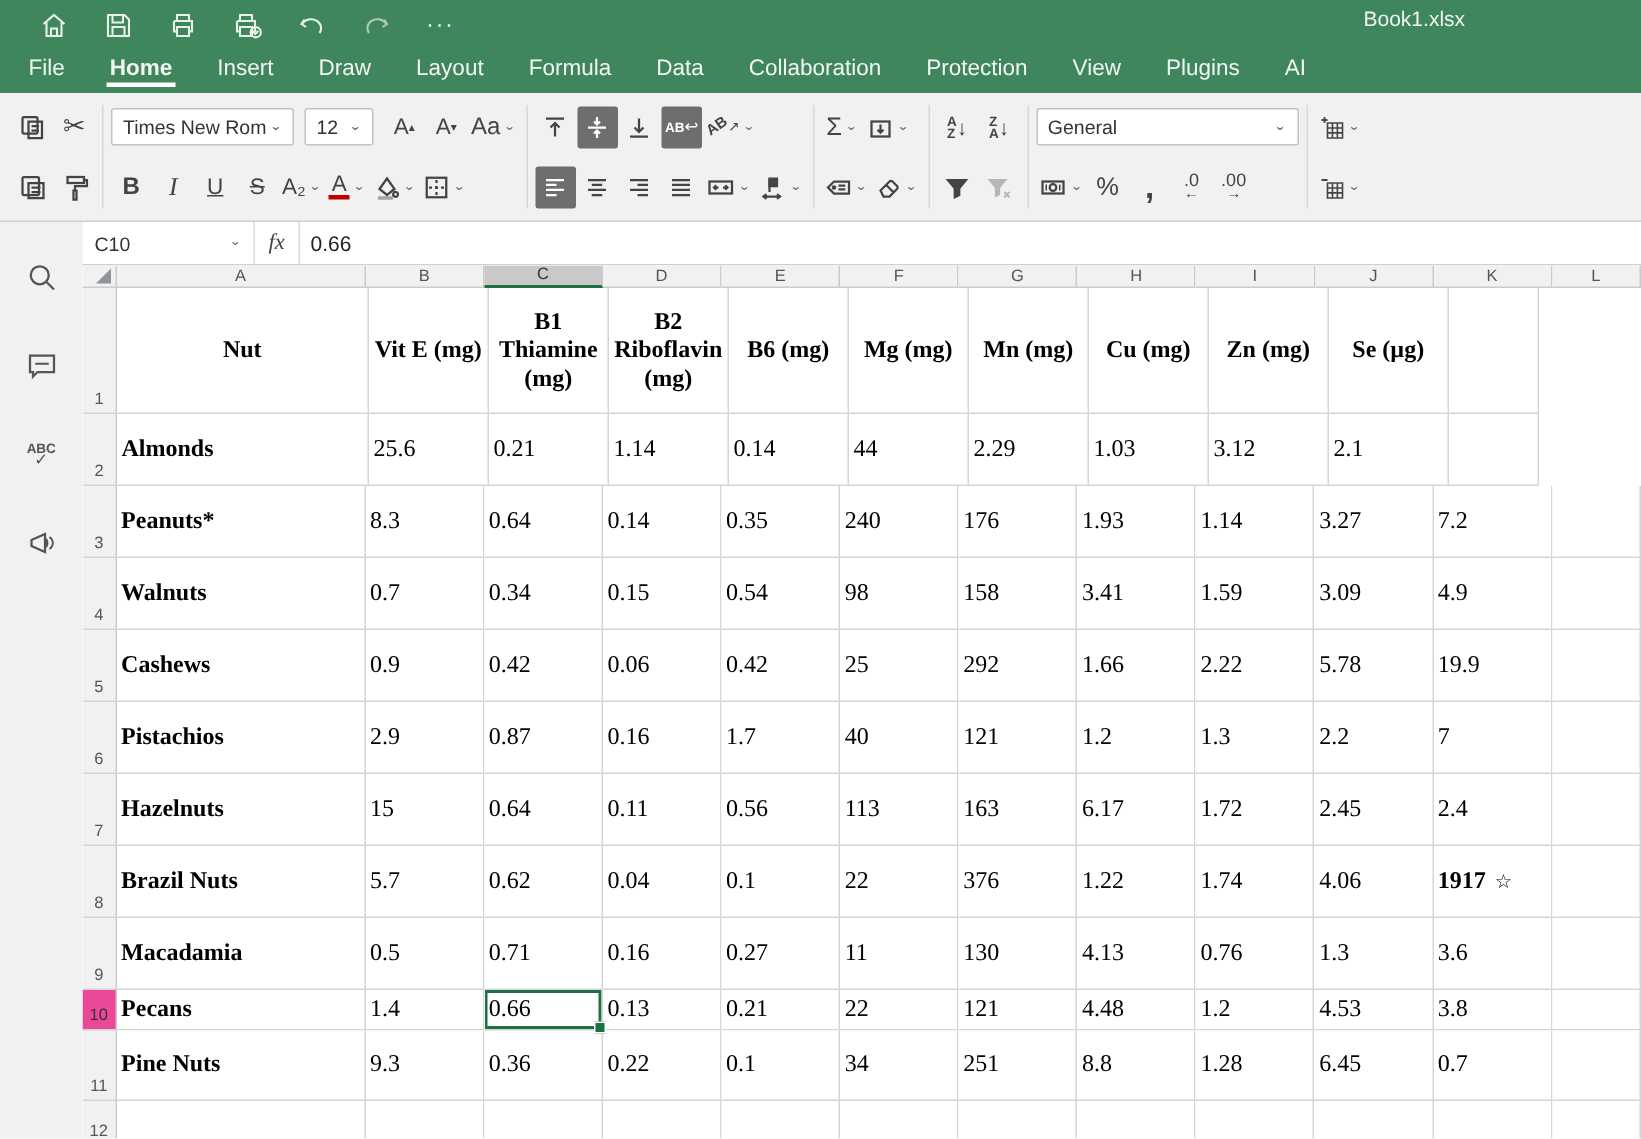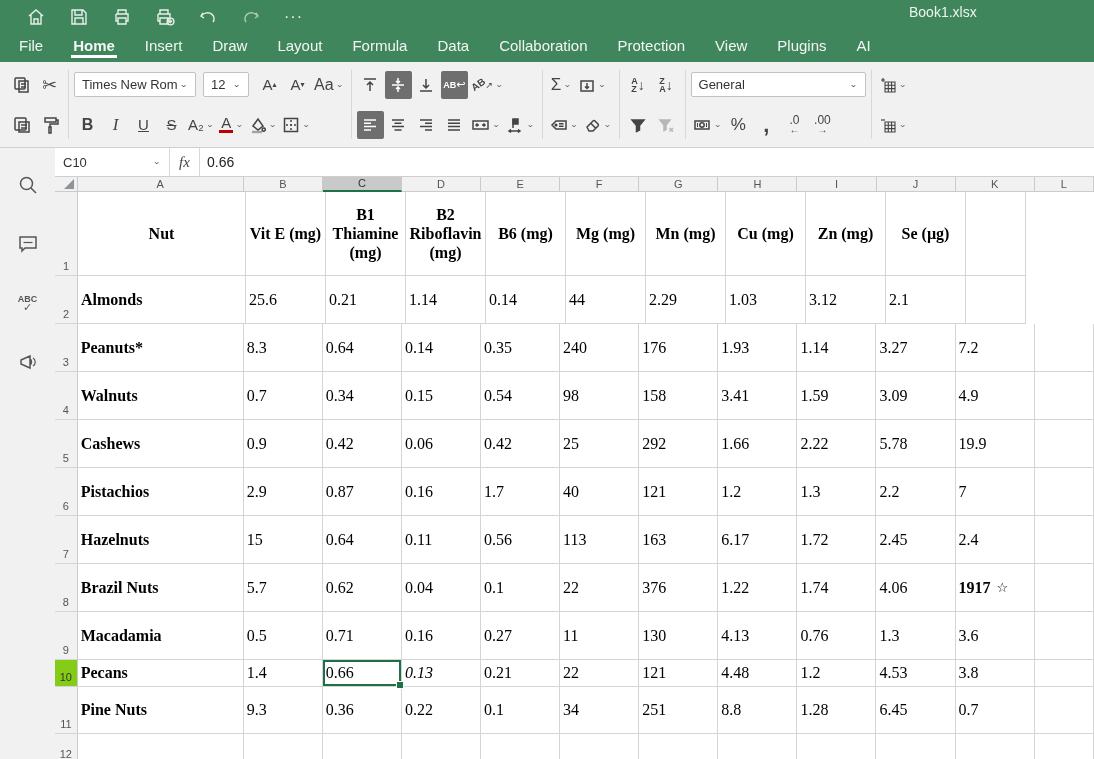--- a/index.html
+++ b/index.html
@@ -56,21 +56,21 @@
   .ls-icon svg { stroke:#555; fill:none; stroke-width:1.5; }
   .abc-mini { display:flex; flex-direction:column; align-items:center; font-size:9px; font-weight:bold; line-height:8px; color:#555; }
   
   .sheet { position:absolute; left:55px; top:177px; width:1039px; height:582px; background:#fff; overflow:hidden; }
   .srow { display:flex; }
   .corner { width:23px; height:15px; background:#f1f1f1; border-right:1px solid #cbcbcb; border-bottom:1px solid #cbcbcb; position:relative; }
   .corner::after { content:""; position:absolute; right:3px; bottom:2px; width:0; height:0; border-bottom:10px solid #8f9499; border-left:10px solid transparent; }
   .colhdr { height:15px; background:#f1f1f1; border-right:1px solid #cbcbcb; border-bottom:1px solid #cbcbcb; font-size:11px; color:#555; display:flex; align-items:center; justify-content:center; line-height:11px; }
   .colhdr.sel { background:#c9c9c9; border-bottom:2px solid #1f7044; color:#333; }
   .rowhdr { width:23px; background:#f1f1f1; border-right:1px solid #cbcbcb; border-bottom:1px solid #d5d5d5; font-size:11px; color:#555; display:flex; align-items:flex-end; justify-content:center; padding-bottom:3px; }
-  .rowhdr.sel { background:#84cc16; color:#333; }
+  .rowhdr.sel { background:#ec4899; color:#333; }
   .cell { background:#fff; border-right:1px solid #d5d5d5; border-bottom:1px solid #d5d5d5; font-family:"Liberation Serif","DejaVu Serif",serif; font-size:16px; color:#000; display:flex; align-items:center; padding:0 3px; overflow:hidden; position:relative; }
   .cell.namecol { font-weight:bold; }
   .cell.hdrcell { font-weight:bold; justify-content:center; text-align:center; line-height:19px; overflow-wrap:break-word; word-break:break-word; display:flex; }
   .cell.hdrcell span { width:100%; }
   .cell.boldval { font-weight:bold; }
   .cell.selcell { box-shadow:inset 0 0 0 2px #1f7044; z-index:2; overflow:visible; }
   .cell.selcell::after { content:""; position:absolute; right:-3px; bottom:-3px; width:6px; height:6px; background:#1f7044; border:1px solid #fff; z-index:3; }
   .star { font-size:13px; margin-left:6px; font-weight:normal; }
 </style>
 </head>
@@ -792,21 +792,21 @@
       <div class="rowhdr sel">10</div>
       <div class="cell namecol" style="width: 168px;">
         <span>Pecans</span>
       </div>
       <div class="cell" style="width: 80px;">
         <span>1.4</span>
       </div>
       <div class="cell selcell" style="width: 80px;">
         <span>0.66</span>
       </div>
-      <div class="cell" style="width: 80px; font-style: italic;">
+      <div class="cell" style="width: 80px;">
         <span>0.13</span>
       </div>
       <div class="cell" style="width: 80px;">
         <span>0.21</span>
       </div>
       <div class="cell" style="width: 80px;">
         <span>22</span>
       </div>
       <div class="cell" style="width: 80px;">
         <span>121</span>

